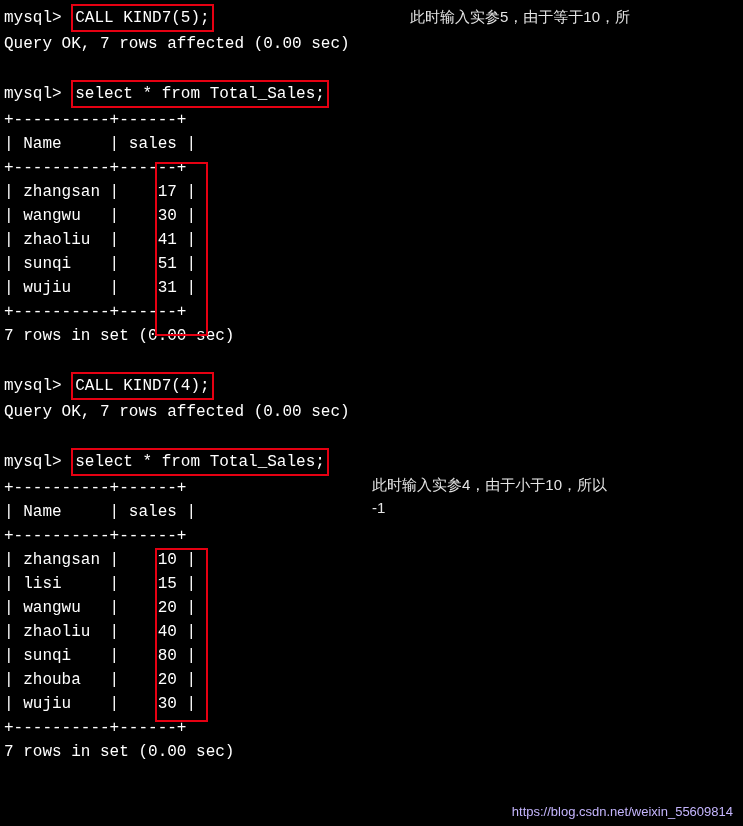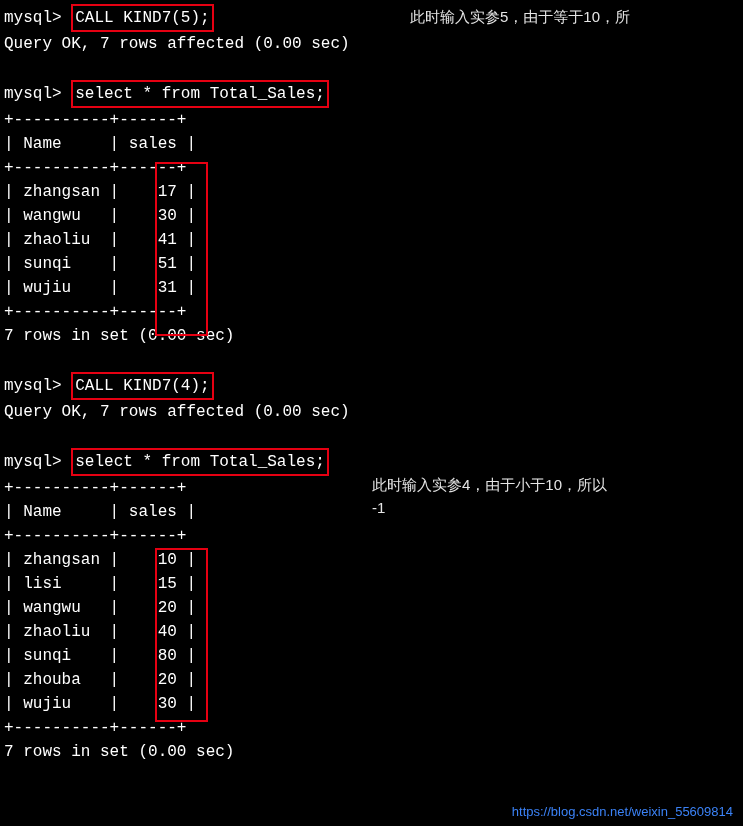--- a/index.html
+++ b/index.html
@@ -33,21 +33,21 @@
       font-size: 15px;
     }
     .table-values-box {
       position: absolute;
       border: 2px solid #e60012;
     }
     .watermark {
       position: absolute;
       right: 10px;
       bottom: 5px;
-      color: #3b82f6;
+      color: #c4b5fd;
       font-size: 13px;
       font-family: sans-serif;
     }
   </style>
 </head>
 <body>
 
 <div>
   <div class="line"><span>mysql&gt;</span> <span class="highlight-box">CALL KIND7(5);</span></div>
   <div class="line">Query OK, 7 rows affected (0.00 sec)</div>

